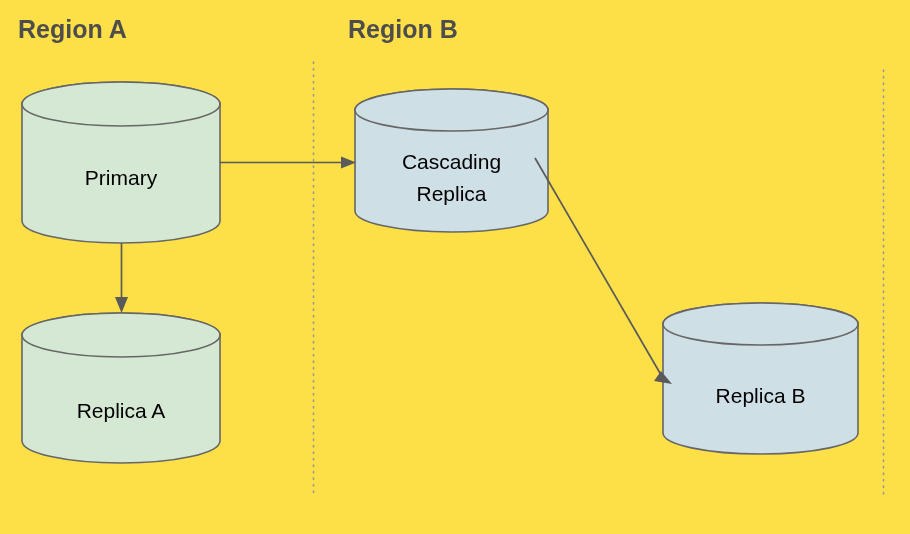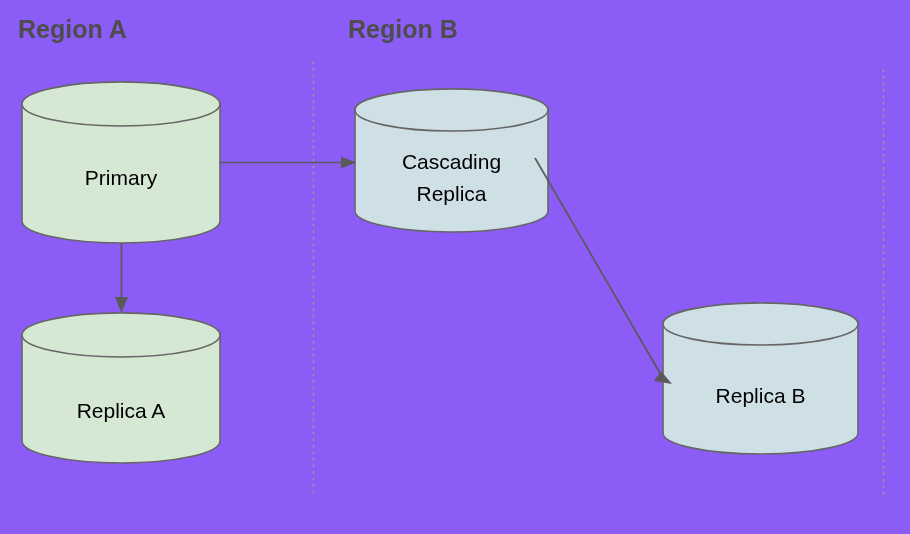--- a/index.html
+++ b/index.html
@@ -9,21 +9,21 @@
     background: #ffffff;
   }
   body {
     font-family: "Liberation Sans", sans-serif;
     -webkit-font-smoothing: antialiased;
   }
   #canvas {
     position: relative;
     width: 910px;
     height: 534px;
-    background: #8b5cf6;
+    background: #fde047;
     overflow: hidden;
   }
   #diagram-svg {
     position: absolute;
     left: 0;
     top: 0;
     width: 910px;
     height: 534px;
   }
   .region-label {

